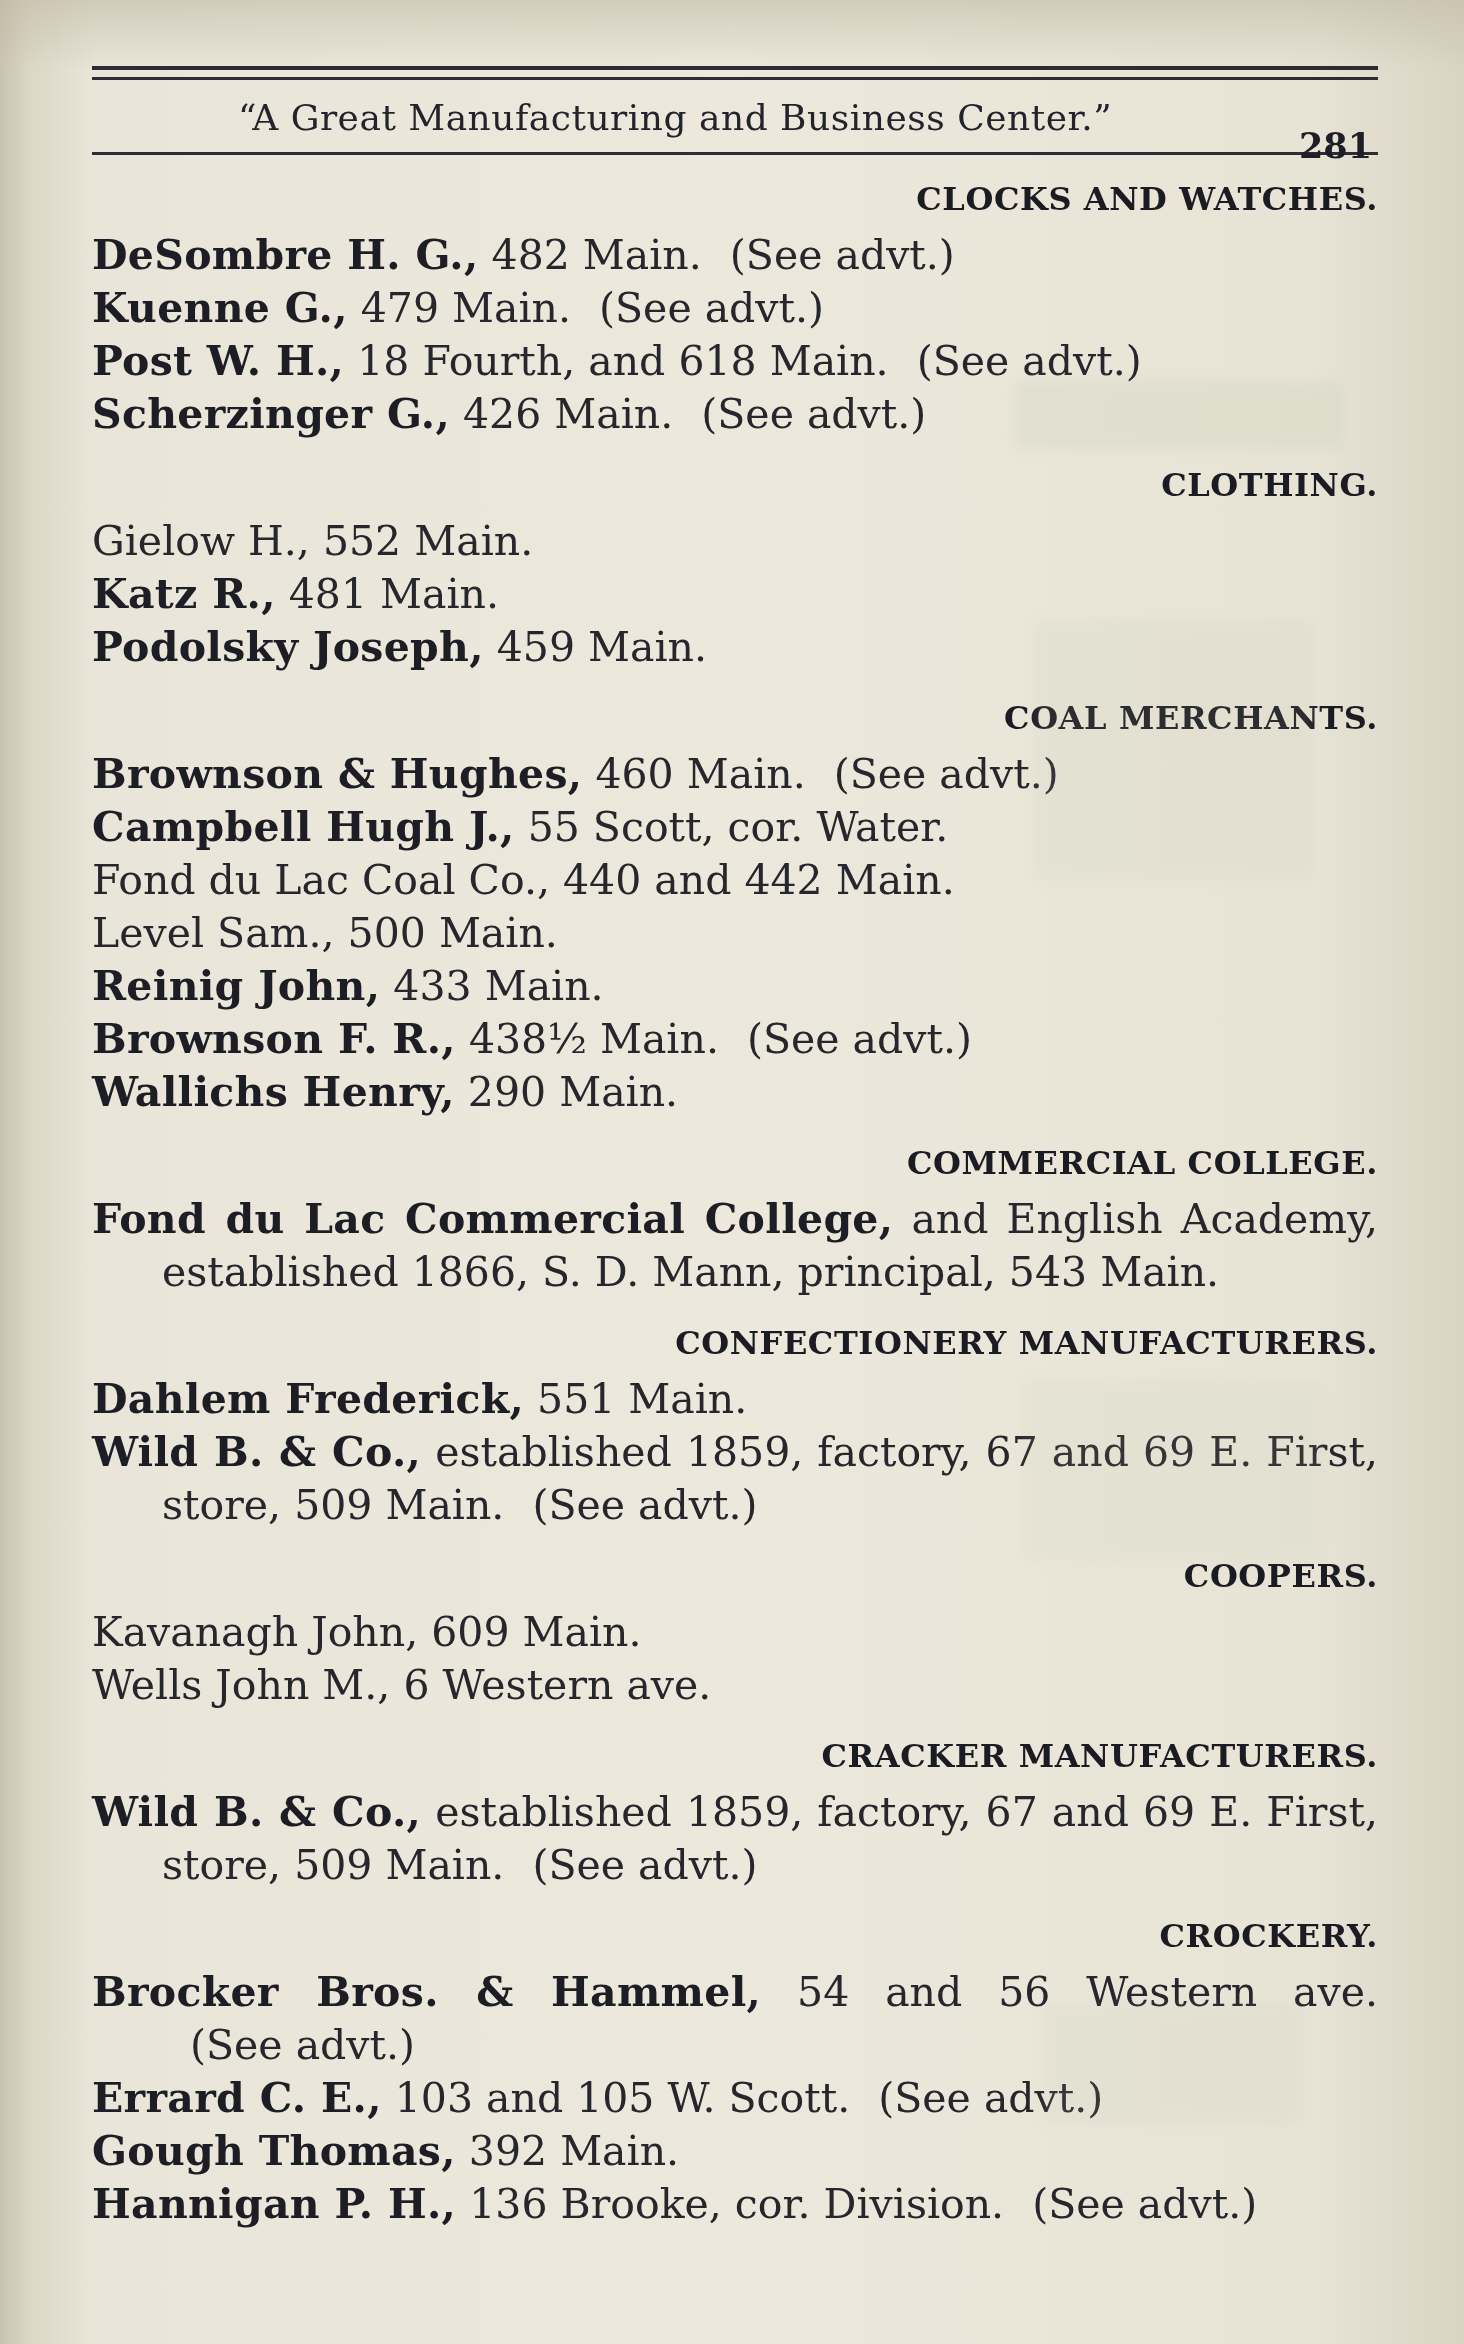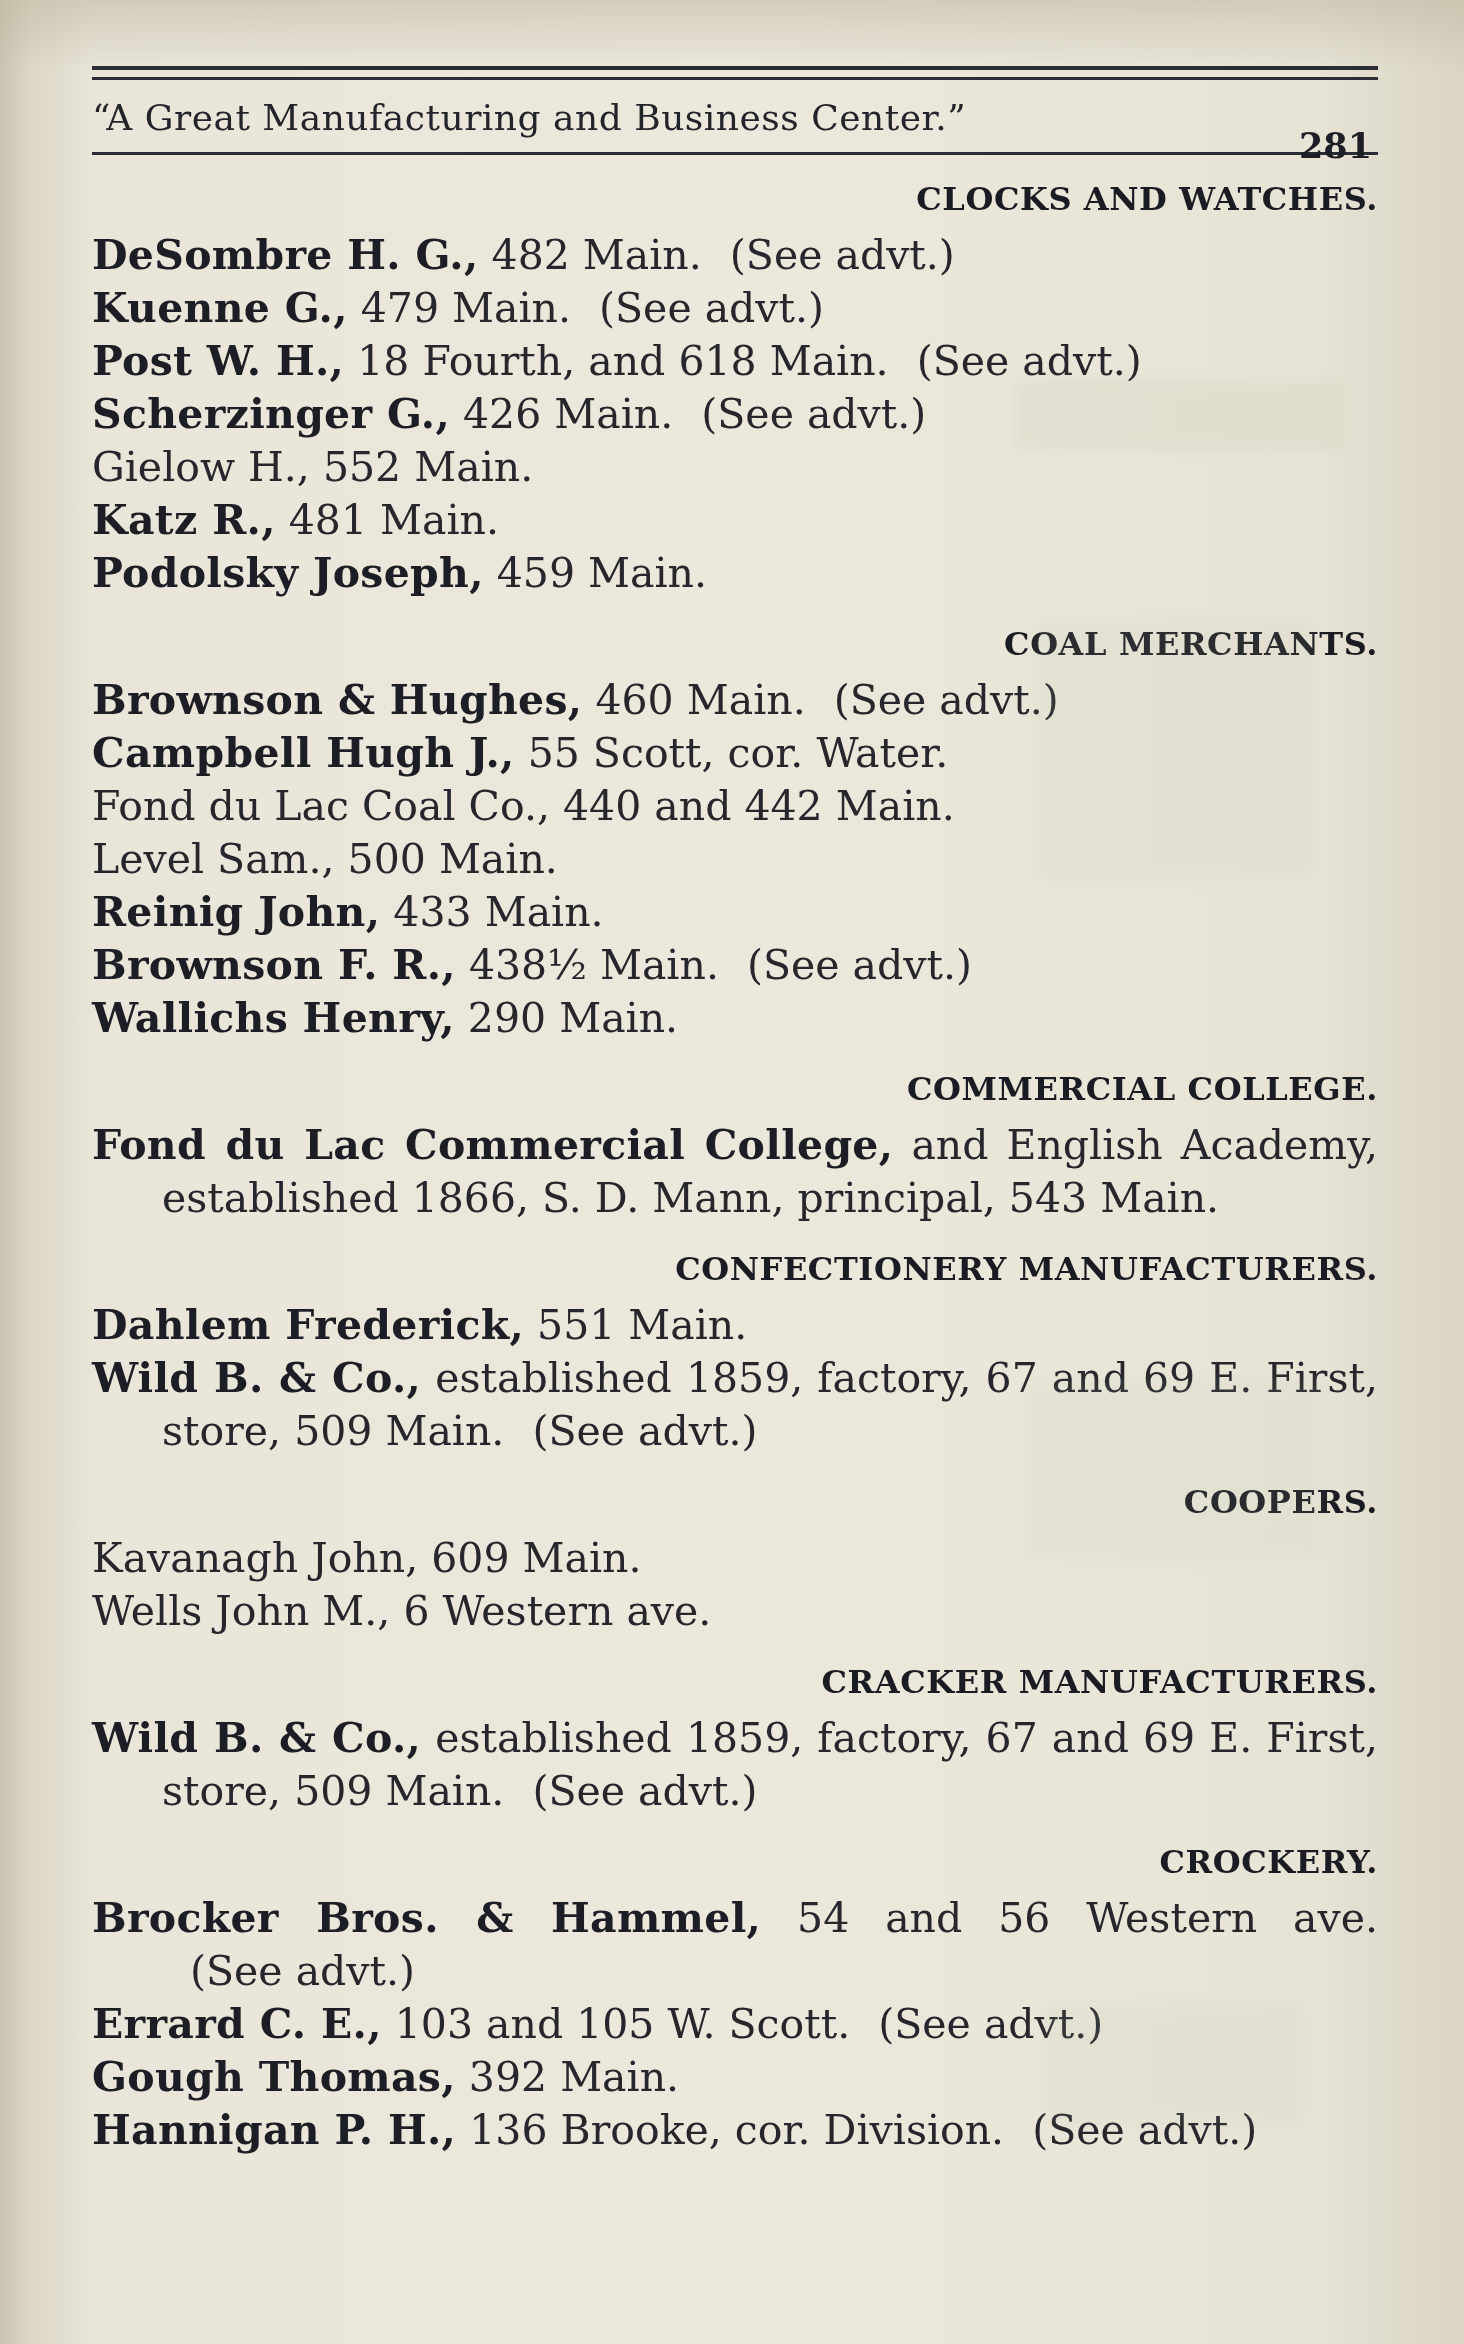--- a/index.html
+++ b/index.html
@@ -29,20 +29,21 @@
     border-top:4px solid #2b2c34;
     border-bottom:3px solid #2b2c34;
     margin-bottom:14px;
   }
   .header-row{
     position:relative;
     height:48px;
     line-height:48px;
   }
   .header-title{
+    text-align:center;
     font-size:36px;
     letter-spacing:.5px;
     color:#23242b;
     padding-right:120px; 
   }
   .page-number{
     position:absolute;right:6px;top:0;
     font-size:35px;font-weight:bold;color:#1e1f26;margin-top:28px;
   }
   .header-underline{
@@ -94,20 +95,21 @@
   </div>
 
   <div class="header-underline"></div>
 
   <div>
       <div class="section-title">CLOCKS AND WATCHES.</div>
       <div class="entry"><span class="entry-name bold">DeSombre H. G.,</span> <span class="entry-text">482 Main.</span><span class="entry-advt">(See advt.)</span></div>
       <div class="entry"><span class="entry-name bold">Kuenne G.,</span> <span class="entry-text">479 Main.</span><span class="entry-advt">(See advt.)</span></div>
       <div class="entry"><span class="entry-name bold">Post W. H.,</span> <span class="entry-text">18 Fourth, and 618 Main.</span><span class="entry-advt">(See advt.)</span></div>
       <div class="entry"><span class="entry-name bold">Scherzinger G.,</span> <span class="entry-text">426 Main.</span><span class="entry-advt">(See advt.)</span></div>
+      <div class="section-title">CLOTHING.</div>
       <div class="entry"><span class="entry-name">Gielow H.,</span> <span class="entry-text">552 Main.</span></div>
       <div class="entry"><span class="entry-name bold">Katz R.,</span> <span class="entry-text">481 Main.</span></div>
       <div class="entry"><span class="entry-name bold">Podolsky Joseph,</span> <span class="entry-text">459 Main.</span></div>
       <div class="section-title">COAL MERCHANTS.</div>
       <div class="entry"><span class="entry-name bold">Brownson &amp; Hughes,</span> <span class="entry-text">460 Main.</span><span class="entry-advt">(See advt.)</span></div>
       <div class="entry"><span class="entry-name bold">Campbell Hugh J.,</span> <span class="entry-text">55 Scott, cor. Water.</span></div>
       <div class="entry"><span class="entry-name">Fond du Lac Coal Co.,</span> <span class="entry-text">440 and 442 Main.</span></div>
       <div class="entry"><span class="entry-name">Level Sam.,</span> <span class="entry-text">500 Main.</span></div>
       <div class="entry"><span class="entry-name bold">Reinig John,</span> <span class="entry-text">433 Main.</span></div>
       <div class="entry"><span class="entry-name bold">Brownson F. R.,</span> <span class="entry-text">438½ Main.</span><span class="entry-advt">(See advt.)</span></div>

